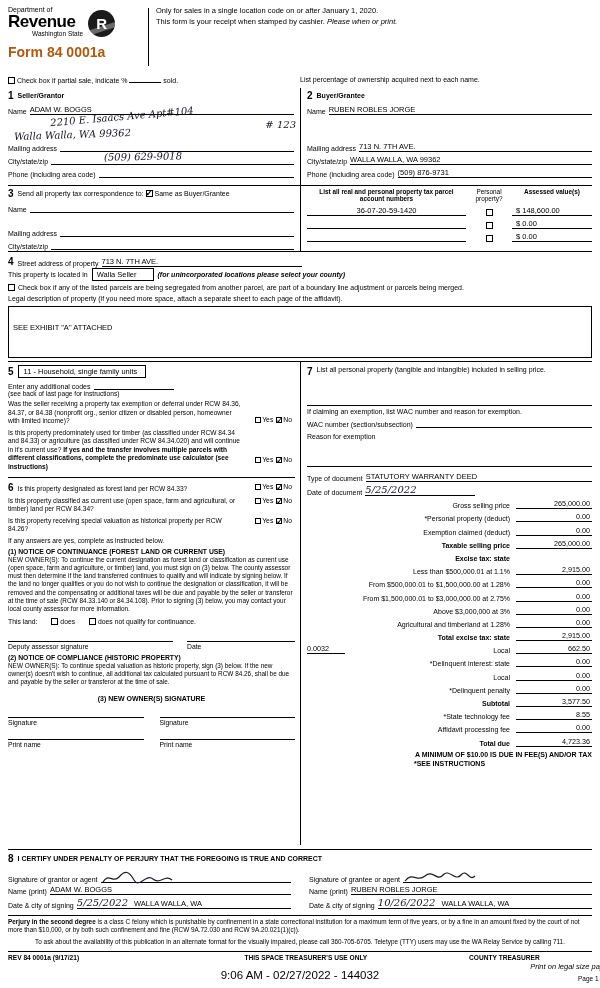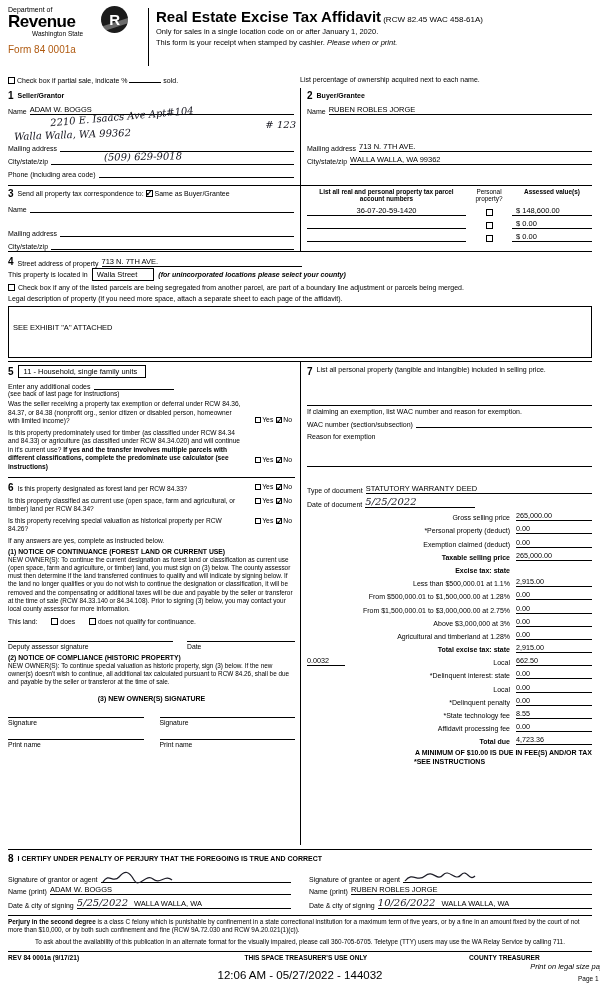--- a/index.html
+++ b/index.html
@@ -3,30 +3,30 @@
 <meta charset="utf-8">
 <style>
   * { margin:0; padding:0; box-sizing:border-box; }
   body { margin:0; background:#fff; }
   .page { width:600px; height:988px; background:#fff; color:#000; position:relative; overflow:hidden;
           font-family:"Liberation Sans", sans-serif; font-size:7px; padding:0 8px; }
   .b { font-weight:bold; } .i { font-style:italic; }
   
   .header { display:flex; padding-top:6px; height:70px; }
   .logo-col { width:140px; flex:none; }
-  .logo-row { display:flex; gap:18px; align-items:flex-start; }
+  .logo-row { display:flex; gap:5px; align-items:flex-end; }
   .dept-small { font-size:7px; }
   .dept-big { font-size:17px; font-weight:bold; letter-spacing:-0.5px; line-height:1; }
   .dept-sub { font-size:6.5px; margin-left:24px; }
   .logo-circle { width:27px; height:27px; border-radius:50%; background:#1b1b1b; color:#fff;
                  display:flex; align-items:center; justify-content:center; font-size:15px; font-weight:bold;
                  position:relative; overflow:hidden; flex:none; }
   .logo-circle::after { content:""; position:absolute; left:-5px; top:16px; width:40px; height:5px;
                         background:#fff; opacity:.35; transform:rotate(-18deg); }
-  .form-no { color:#b05a10; font-weight:normal; font-size:10px; margin-top:7px; }
+  .form-no { color:#b05a10; font-weight:bold; font-size:14px; margin-top:7px; }
   .vline { width:1px; background:#000; margin:2px 7px 4px 0; }
   .title-col { flex:1; font-size:7.5px; line-height:1.4; }
   .ftitle { font-size:15px; font-weight:bold; }
   .rcw { font-size:8px; }
   
   .sec-num { font-weight:bold; font-size:10px; margin-right:4px; }
   .field { display:flex; align-items:flex-end; height:13px; }
   .lbl { flex:none; padding-right:3px; }
   .fill { flex:1; border-bottom:1px solid #000; height:11px; display:flex; align-items:flex-end; gap:6px; }
   .typed { font-size:7.5px; }
@@ -78,24 +78,24 @@
   .landrow { display:flex; gap:14px; align-items:center; margin-top:5px; font-size:6.8px; }
   .dsrow { display:flex; gap:14px; margin-top:16px; }
   .dcell { padding-top:1px; border-top:1px solid #000; font-size:6.8px; }
   .n3 { text-align:center; font-weight:bold; font-size:7px; margin-top:8px; }
   .sigpair { display:flex; gap:16px; margin-top:15px; }
   .sigpair .dcell { flex:1; }
   
   .q7intro { display:flex; margin-top:1px; line-height:1.3; }
   .exblock { border-top:1px solid #000; margin-top:27px; padding-top:2px; }
   .wacrow { display:flex; align-items:flex-end; height:13px; }
-  .docblock { border-top:1px solid #000; margin-top:26px; padding-top:15px; }
+  .docblock { border-top:1px solid #000; margin-top:26px; padding-top:3px; }
   .frow { display:flex; align-items:flex-end; height:13.2px; }
   .flabel { flex:1; text-align:right; padding-right:6px; }
-  .fval { width:76px; border-bottom:1px solid #000; text-align:left; padding-right:2px; font-size:7.2px; }
+  .fval { width:76px; border-bottom:1px solid #000; text-align:right; padding-right:2px; font-size:7.2px; }
   .fval.noline { border-bottom:none; }
   .fprefix { width:38px; border-bottom:1px solid #000; margin-right:4px; font-size:7.2px; }
   .minimum { font-weight:bold; text-align:right; margin-top:4px; font-size:7px; }
   .seeinstr { font-weight:bold; text-align:center; margin-top:2px; font-size:7px; }
   
   .s8 { border-top:1px solid #000; margin-top:4px; padding-top:2px; height:62px; }
   .cols8 { display:flex; gap:18px; }
   .half8 { flex:1; }
   .sigrow { display:flex; align-items:flex-end; height:19px; }
   .scrawl { margin-bottom:-4px; }
@@ -124,21 +124,20 @@
           <div class="dept-sub">Washington State</div>
         </div>
         <div class="logo-circle">
             <span>R</span>
           </div>
       </div>
       <div class="form-no">Form 84 0001a</div>
     </div>
     <div class="vline"></div>
     <div class="title-col">
-      <div><span class="ftitle">Real Estate Excise Tax Affidavit</span> <span class="rcw">(RCW 82.45 WAC 458-61A)</span></div>
       <div>Only for sales in a single location code on or after January 1, 2020.</div>
       <div><span>This form is your receipt when stamped by cashier. </span><span class="i">Please when or print.</span></div>
     </div>
   </div>
 
   <div class="toprow">
     <div class="half2">
       <span class="cb"></span>
       <span>Check box if partial sale, indicate %</span>
       <span class="blankline"></span>
@@ -192,20 +191,26 @@
       <div class="field">
           <span class="lbl">Mailing address</span>
           <span class="fill">
             <span class="typed">713 N. 7TH AVE.</span>
           </span>
         </div>
       <div class="field">
           <span class="lbl">City/state/zip</span>
           <span class="fill">
             <span class="typed">WALLA WALLA, WA 99362</span>
+          </span>
+        </div>
+      <div class="field">
+          <span class="lbl">Phone (including area code)</span>
+          <span class="fill">
+            <span class="typed">(509) 876-9731</span>
           </span>
         </div>
     </div>
   </div>
 
   <div class="cols s3">
     <div class="col">
       <div class="sec-h"><span class="sec-num">3</span><span>Send all property tax correspondence to:</span>&nbsp;<span class="cb checked"></span>&nbsp;<span>Same as Buyer/Grantee</span></div>
       <div class="field">
           <span class="lbl">Name</span>
@@ -248,21 +253,21 @@
   <div class="s4">
     <div class="s4row">
         <span class="sec-num">4</span>
         <span class="lbl">Street address of property</span>
         <span class="fill" style="max-width:200px">
           <span class="typed">713 N. 7TH AVE.</span>
         </span>
       </div>
     <div class="s4row" style="height:15px; align-items:center;">
         <span>This property is located in</span>
-        <span class="locbox">Walla Street</span>
+        <span class="locbox">Walla Seller</span>
         <span class="b i">(for unincorporated locations please select your county)</span>
       </div>
     <div style="display:flex; gap:3px; align-items:center; height:11px;">
         <span class="cb"></span>
         <span>Check box if any of the listed parcels are being segregated from another parcel, are part of a boundary line adjustment or parcels being merged.</span>
       </div>
     <div style="height:11px; display:flex; align-items:center;">
         <span>Legal description of property (if you need more space, attach a separate sheet to each page of the affidavit).</span>
       </div>
     <div class="legalbox"><span class="typed">SEE EXHIBIT "A" ATTACHED</span></div>
@@ -412,20 +417,24 @@
         </div>
       <div class="frow">
           <span class="flabel">Local</span>
           <span class="fval">0.00</span>
         </div>
       <div class="frow">
           <span class="flabel">*Delinquent penalty</span>
           <span class="fval">0.00</span>
         </div>
       <div class="frow">
+          <span class="flabel b">Subtotal</span>
+          <span class="fval">3,577.50</span>
+        </div>
+      <div class="frow">
           <span class="flabel">*State technology fee</span>
           <span class="fval">8.55</span>
         </div>
       <div class="frow">
           <span class="flabel">Affidavit processing fee</span>
           <span class="fval">0.00</span>
         </div>
       <div class="frow">
           <span class="flabel b">Total due</span>
           <span class="fval">4,723.36</span>
@@ -490,17 +499,17 @@
     </div>
   </div>
 
   <div class="perjury"><span class="b">Perjury in the second degree</span><span> is a class C felony which is punishable by confinement in a state correctional institution for a maximum term of five years, or by a fine in an amount fixed by the court of not more than $10,000, or by both such confinement and fine (RCW 9A.72.030 and RCW 9A.20.021(1)(c)).</span></div>
   <div class="access">To ask about the availability of this publication in an alternate format for the visually impaired, please call 360-705-6705. Teletype (TTY) users may use the WA Relay Service by calling 711.</div>
   <div class="bottomrow">
     <div class="br-left">REV 84 0001a  (9/17/21)</div>
     <div class="br-mid">THIS SPACE TREASURER'S USE ONLY</div>
     <div class="br-right">COUNTY TREASURER</div>
   </div>
-  <div class="stamp">12:06 AM - 05/27/2022 - 144032</div>
+  <div class="stamp">9:06 AM - 02/27/2022 - 144032</div>
   <div class="printnote">Print on legal size pap</div>
   <div class="pagenote">Page 1 o</div>
 
 </div>
 
 </body></html>

